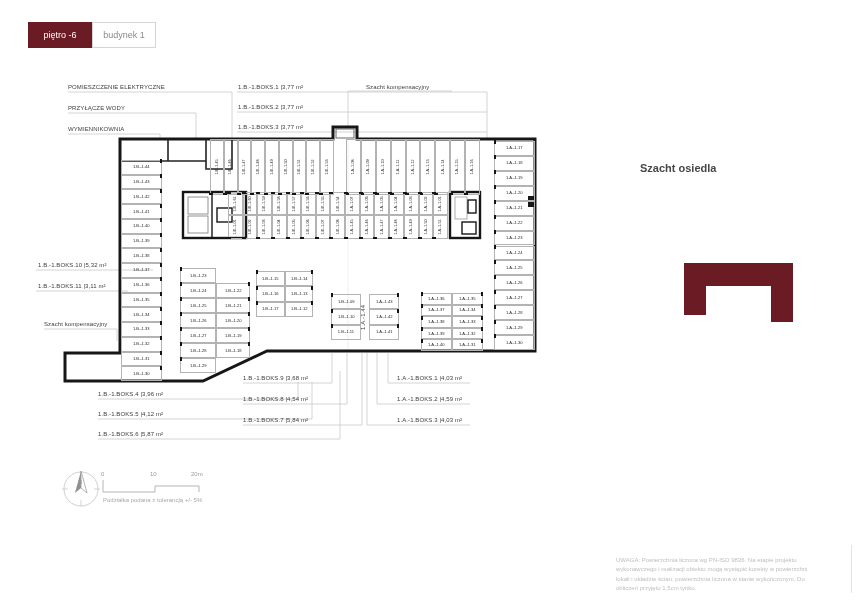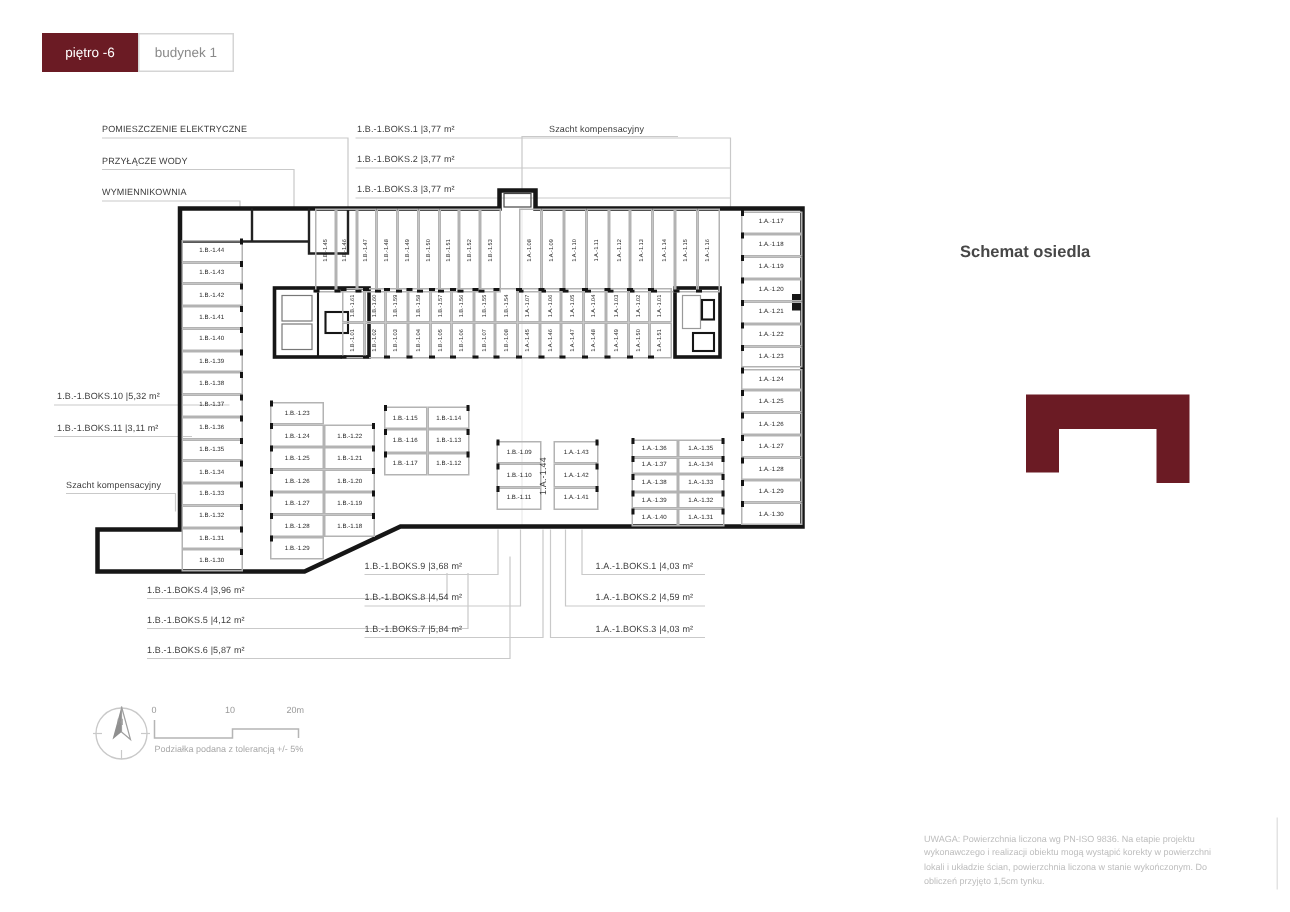--- a/index.html
+++ b/index.html
@@ -458,21 +458,21 @@
       <div class="ann" style="left: 98px; top: 431px;">1.B.-1.BOKS.6 |5,87 m²</div>
       <div class="ann" style="left: 243px; top: 375px;">1.B.-1.BOKS.9 |3,68 m²</div>
       <div class="ann" style="left: 243px; top: 396px;">1.B.-1.BOKS.8 |4,54 m²</div>
       <div class="ann" style="left: 243px; top: 417px;">1.B.-1.BOKS.7 |5,84 m²</div>
       <div class="ann" style="left: 397px; top: 375px;">1.A.-1.BOKS.1 |4,03 m²</div>
       <div class="ann" style="left: 397px; top: 396px;">1.A.-1.BOKS.2 |4,59 m²</div>
       <div class="ann" style="left: 397px; top: 417px;">1.A.-1.BOKS.3 |4,03 m²</div>
       <div class="ann rot" style="left: 360px; top: 330px;">1.A.-1.44</div>
     </div>
 
-  <div class="schemat-title">Schemat osiedla</div>
+  <div class="schemat-title">Szacht osiedla</div>
 
   <div class="scale-num" style="left:78px;top:479px;">N</div>
   <div class="scale-num" style="left:101px;top:471px;">0</div>
   <div class="scale-num" style="left:150px;top:471px;">10</div>
   <div class="scale-num" style="left:191px;top:471px;">20m</div>
   <div class="scale-note">Podziałka podana z tolerancją +/- 5%</div>
 
   <div class="footnote">UWAGA: Powierzchnia liczona wg PN-ISO 9836. Na etapie projektu wykonawczego i realizacji obiektu mogą wystąpić korekty w powierzchni lokali i układzie ścian, powierzchnia liczona w stanie wykończonym. Do obliczeń przyjęto 1,5cm tynku.</div>
   <div class="right-divider"></div>
 

